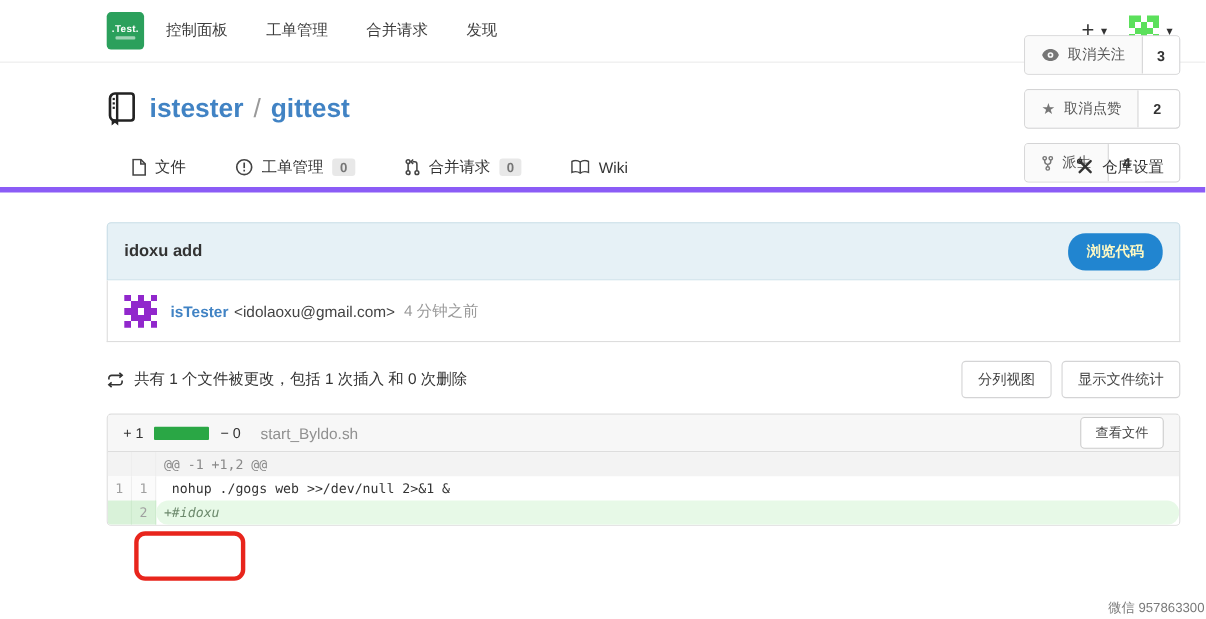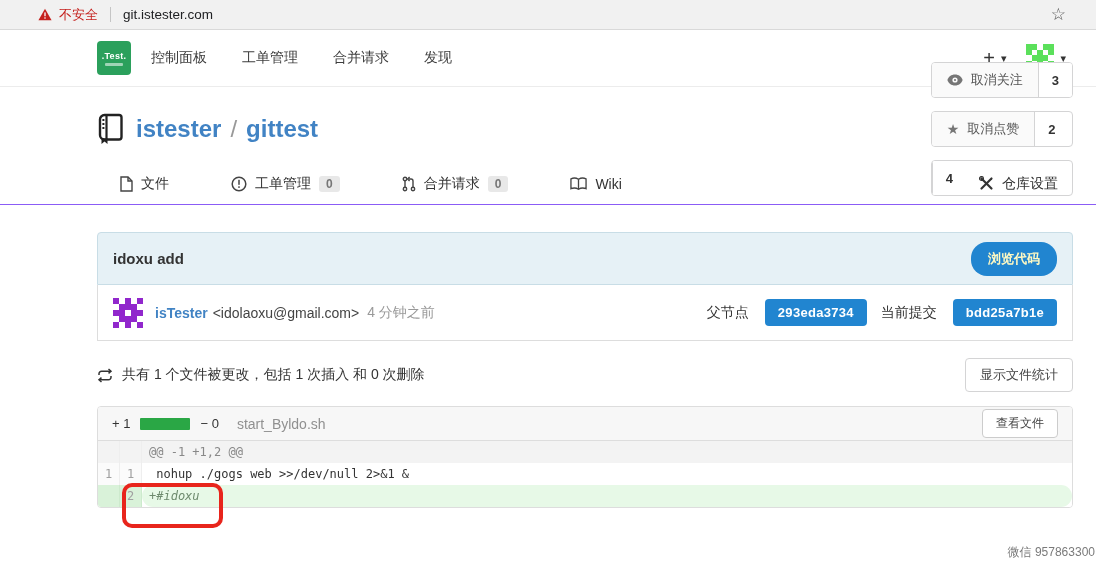--- a/index.html
+++ b/index.html
@@ -39,22 +39,22 @@
   .repo-sep { color:#999; font-weight:normal; margin:0 9px; }
   .repo-actions { margin-left:auto; display:flex; gap:13px;flex-direction:column; }
   .action-group { display:flex; height:36px; border:1px solid #d4d4d5; border-radius:4px;
     overflow:hidden; font-size:13px; color:#555; cursor:pointer; background:#fff; }
   .action-main { display:flex; align-items:center; gap:8px; padding:0 15px; background:#fafafa; }
   .action-count { display:flex; align-items:center; padding:0 13px; border-left:1px solid #d4d4d5;
     background:#fff; color:#333; font-weight:bold; }
   .glyph-icon { font-size:14px; color:#767676; line-height:1; }
 
   
-  .tabs-row { margin-top:12px; height:42px; border-bottom:1px solid #8b5cf6; width:100%;
-    display:flex; align-items:center; padding:0 38px 0 120px;gap:17px; }
+  .tabs-row { margin-top:12px; height:42px; border-bottom:5px solid #8b5cf6; width:100%;
+    display:flex; align-items:center; padding:0 38px 0 120px; }
   .tab { display:flex; align-items:center; gap:8px; font-size:14px; color:#333;
     margin-right:45px; cursor:pointer; }
   .tab-badge { background:#e8e8e8; color:#767676; font-size:12px; font-weight:bold;
     border-radius:3px; padding:1px 7px; }
   .settings-tab { margin-left:auto; margin-right:0; display:flex; align-items:center; gap:8px;
     font-size:14px; color:#333; cursor:pointer; }
 
   
   .content { width:976px; margin:27px 0 0 97px; }
 
@@ -108,33 +108,20 @@
 
   .watermark { position:absolute; right:1px; bottom:2px; font-size:12px; color:#7a7a7a;margin-top:48px; }
 
   svg { display:block; }
 </style>
 </head>
 <body>
 
 <div class="page">
 
-  <div class="browser-bar">
-    <span>
-      <svg width="14" height="13" viewBox="0 0 16 14">
-        <path d="M8 0.5 L15.5 13.5 H0.5 Z" fill="#c5221f"></path>
-        <rect x="7.25" y="4.6" width="1.5" height="4.4" fill="#fff"></rect>
-        <rect x="7.25" y="10.2" width="1.5" height="1.6" fill="#fff"></rect>
-      </svg>
-    </span>
-    <span class="warn-text">不安全</span>
-    <span class="bar-divider"></span>
-    <span class="url-text">git.istester.com</span>
-    <span class="bookmark-star">☆</span>
-  </div>
 
   <div class="navbar">
     <div class="logo">
       <span class="logo-main">.Test.</span>
       <span class="logo-bar"></span>
     </div>
     <div class="nav-menu">
       <span class="nav-item">控制面板</span>
       <span class="nav-item">工单管理</span>
       <span class="nav-item">合并请求</span>
@@ -205,20 +192,31 @@
           <span class="action-count">3</span>
         </div>
         <div class="action-group">
           <span class="action-main">
             <span class="glyph-icon">★</span>
             <span>取消点赞</span>
           </span>
           <span class="action-count">2</span>
         </div>
         <div class="action-group">
+          <span class="action-main">
+            <span>
+              <svg width="11" height="15" viewBox="0 0 12 16">
+                <circle cx="3" cy="3" r="1.7" fill="none" stroke="#767676" stroke-width="1.4"></circle>
+                <circle cx="9" cy="3" r="1.7" fill="none" stroke="#767676" stroke-width="1.4"></circle>
+                <circle cx="6" cy="13" r="1.7" fill="none" stroke="#767676" stroke-width="1.4"></circle>
+                <path d="M3 4.8 V6 a3 3 0 0 0 3 3 a3 3 0 0 0 3 -3 V4.8 M6 9 v2.3" fill="none" stroke="#767676" stroke-width="1.4"></path>
+              </svg>
+            </span>
+            <span>派生</span>
+          </span>
           <span class="action-count">4</span>
         </div>
       </div>
     </div>
   </div>
 
   <div class="tabs-row">
     <span class="tab">
       <span>
         <svg width="13" height="16" viewBox="0 0 13 16">
@@ -303,40 +301,35 @@
                 <rect x="3" y="3" width="1" height="1"></rect>
               <rect x="0" y="4" width="1" height="1"></rect>
                 <rect x="2" y="4" width="1" height="1"></rect>
                 <rect x="4" y="4" width="1" height="1"></rect>
             </g>
           </svg>
         </span>
         <span class="commit-author">isTester</span>
         <span class="commit-email">&lt;idolaoxu@gmail.com&gt;</span>
         <span class="commit-time">4 分钟之前</span>
-        <span class="commit-refs">
-          <span class="sha-label">父节点</span>
-          <span class="sha-badge">293eda3734</span>
-          <span class="sha-label">当前提交</span>
-          <span class="sha-badge">bdd25a7b1e</span>
-        </span>
       </div>
     </div>
 
     <div class="stats-row">
       <span>
         <svg width="16" height="15" viewBox="0 0 16 15">
           <path d="M11.5 1 L14 3.2 L11.5 5.4" fill="none" stroke="#333" stroke-width="1.5"></path>
           <path d="M14 3.2 H4.5 A2.5 2.5 0 0 0 2 5.7 V7" fill="none" stroke="#333" stroke-width="1.5"></path>
           <path d="M4.5 9.6 L2 11.8 L4.5 14" fill="none" stroke="#333" stroke-width="1.5"></path>
           <path d="M2 11.8 H11.5 A2.5 2.5 0 0 0 14 9.3 V8" fill="none" stroke="#333" stroke-width="1.5"></path>
         </svg>
       </span>
       <span class="stats-text">共有 1 个文件被更改，包括 1 次插入 和 0 次删除</span>
       <span class="stats-buttons">
+        <button class="btn-basic">分列视图</button>
         <button class="btn-basic">显示文件统计</button>
       </span>
     </div>
 
     <div class="file-box">
       <div class="file-header">
         <span>+ 1</span>
         <span class="diff-bar"></span>
         <span class="del-count">− 0</span>
         <span class="file-name">start_Byldo.sh</span>

